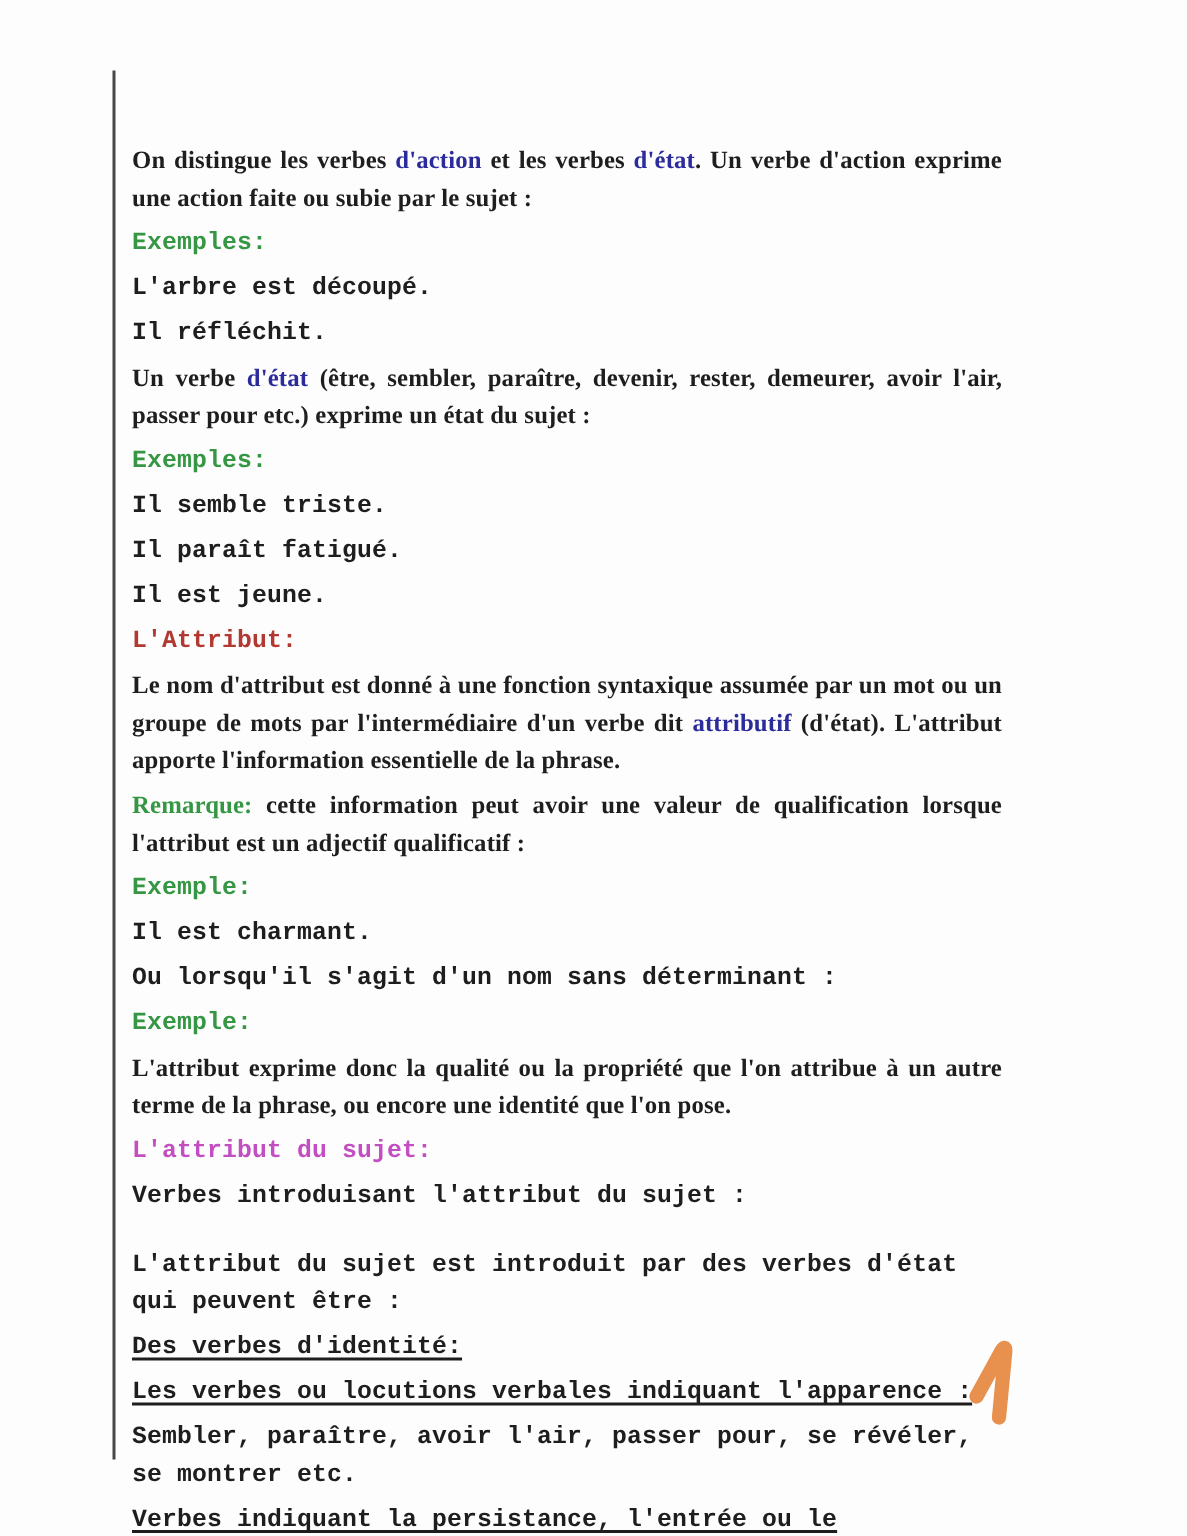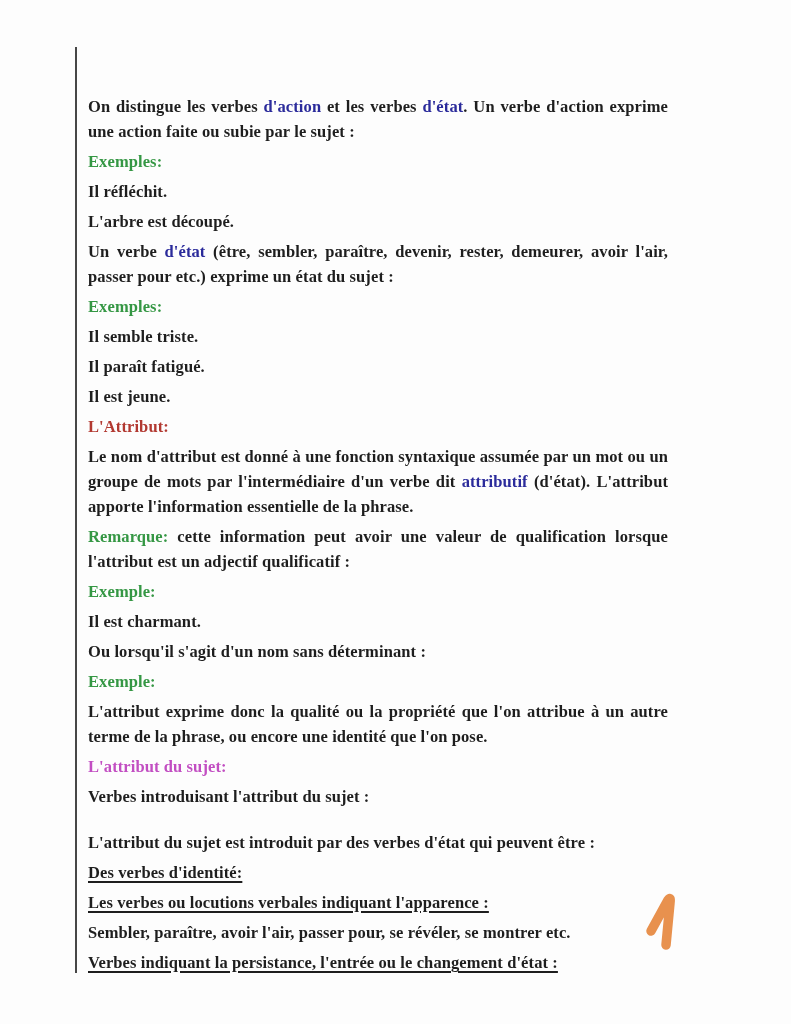--- a/index.html
+++ b/index.html
@@ -30,21 +30,21 @@
     width: 580px;
     margin-top: 48px;
   }
   p.block {
     font-size: 16.5px;
     line-height: 25px;
     margin: 0 0 5px 0;
     letter-spacing: 0.1px;
   }
   p.paragraph { text-align: justify; }
-  p.label, p.line { text-align: left; }
+  p.label, p.line { text-align: left; font-family: Liberation Mono, monospace; }
   div.spacer { height: 16px; }
   .c-blue    { color: var(--blue, #2b2b9b); }
   .c-green   { color: var(--green, #359744); }
   .c-red     { color: var(--red, #b23931); text-align: right; }
   .c-magenta { color: var(--magenta, #c24ec2); }
   .u { text-decoration: underline; text-underline-offset: 3px; text-decoration-thickness: 1.5px; }
   .annot-svg {
     position: absolute;
     left: 0; top: 0;
     width: 791px; height: 1024px;
@@ -52,22 +52,22 @@
   }
 </style>
 </head>
 <body>
 
 <div class="page">
   <div class="vline"></div>
   <div class="content">
       <p class="block paragraph"><span>On distingue les verbes </span><span class="c-blue">d'action</span><span> et les verbes </span><span class="c-blue">d'état</span><span>. Un verbe d'action exprime une action faite ou subie par le sujet :</span></p>
       <p class="block label"><span class="c-green">Exemples:</span></p>
+      <p class="block line"><span>L'arbre est découpé.</span></p>
       <p class="block line"><span>Il réfléchit.</span></p>
-      <p class="block line"><span>L'arbre est découpé.</span></p>
       <p class="block paragraph"><span>Un verbe </span><span class="c-blue">d'état</span><span> (être, sembler, paraître, devenir, rester, demeurer, avoir l'air, passer pour etc.) exprime un état du sujet :</span></p>
       <p class="block label"><span class="c-green">Exemples:</span></p>
       <p class="block line"><span>Il semble triste.</span></p>
       <p class="block line"><span>Il paraît fatigué.</span></p>
       <p class="block line"><span>Il est jeune.</span></p>
       <p class="block label"><span class="c-red">L'Attribut:</span></p>
       <p class="block paragraph"><span>Le nom d'attribut est donné à une fonction syntaxique assumée par un mot ou un groupe de mots par l'intermédiaire d'un verbe dit </span><span class="c-blue">attributif</span><span> (d'état). L'attribut apporte l'information essentielle de la phrase.</span></p>
       <p class="block paragraph"><span class="c-green">Remarque:</span><span> cette information peut avoir une valeur de qualification lorsque l'attribut est un adjectif qualificatif :</span></p>
       <p class="block label"><span class="c-green">Exemple:</span></p>
       <p class="block line"><span>Il est charmant.</span></p>

